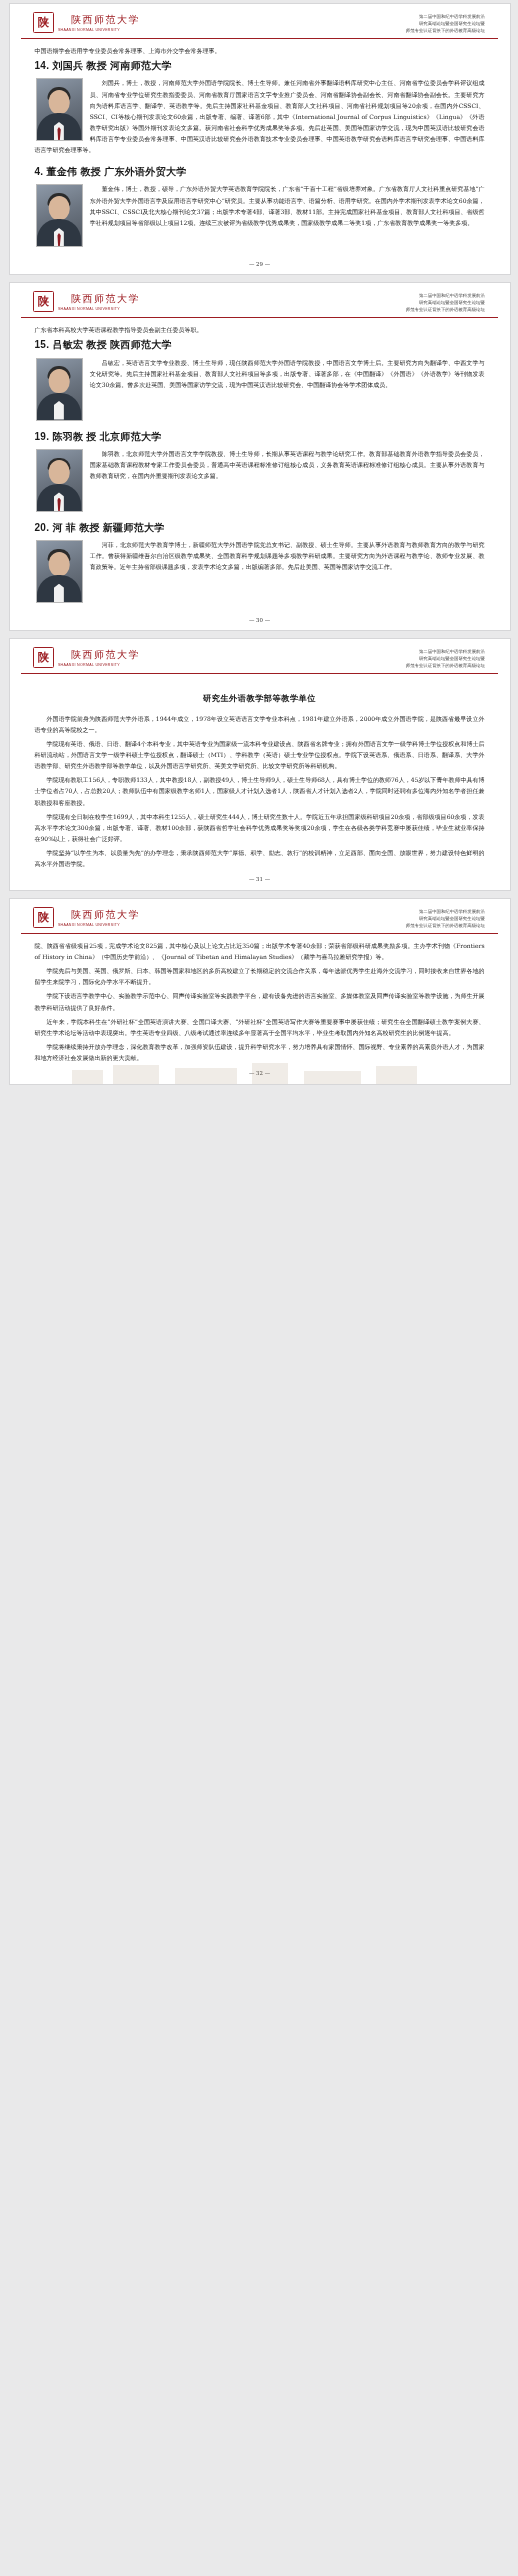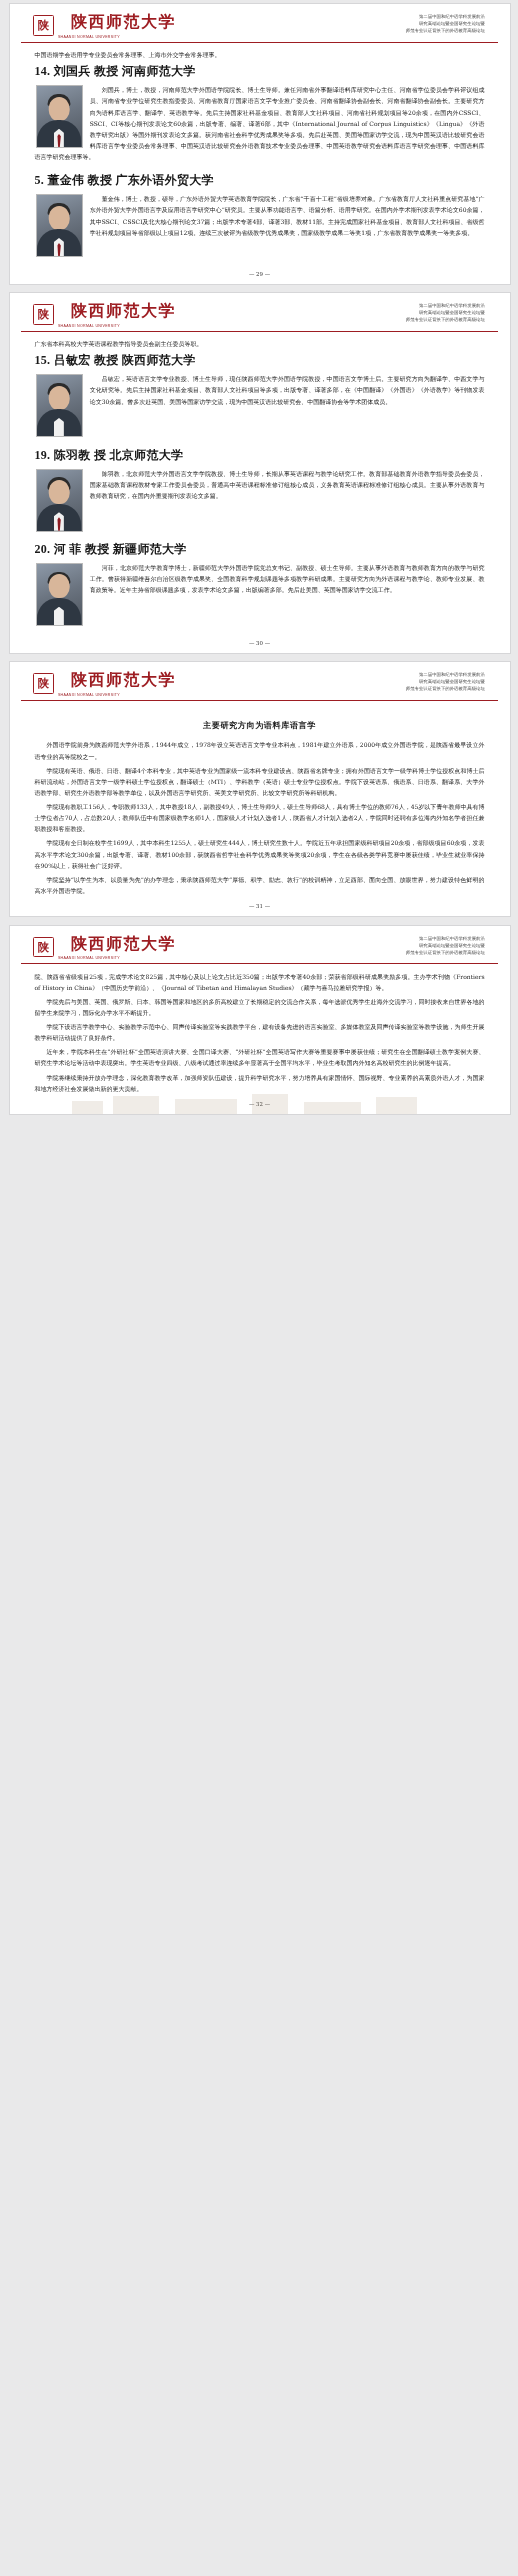--- a/index.html
+++ b/index.html
@@ -39,23 +39,23 @@
     border-radius: 1.5px;
     color: #9d1d22;
     font-size: 11.3px;
     line-height: 18.5px;
     text-align: center;
     font-family: "DejaVu Serif", serif;
     font-weight: bold;
   }
   .logo-cn {
     color: #9d1d22;
-    font-size: 16px;
+    font-size: 10px;
     letter-spacing: 1.5px;
-    font-weight: bold;
+    font-weight: normal;
     font-family: "DejaVu Serif", serif;
     padding-left: 13px;
   }
   .logo-en {
     color: #9d1d22;
     font-size: 3.6px;
     letter-spacing: 0.3px;
     margin-top: 1.5px;
     font-family: "Liberation Sans", sans-serif;
   }
@@ -77,24 +77,24 @@
     font-size: 6px;
     line-height: 1.85;
     text-align: justify;
     text-indent: 2em;
     margin: 0 0 3.1px 0;
     font-family: "DejaVu Serif", serif;
   }
   p.para.noindent { text-indent: 0; }
   .entry { margin-bottom: 7.2px; }
   .entry-title {
-    font-size: 12px;
+    font-size: 10px;
     font-weight: bold;
     margin: 2.1px 0 4.1px 0;
-    font-family: Liberation Serif, serif;
+    font-family: Liberation Sans, sans-serif;
     letter-spacing: 0.3px;
   }
   .portrait {
     width: 47px; height: 63px;
     float: left;
     margin: 1px 7.2px 2.1px 1px;
     border: 0.5px solid #b9b9b9;
     background: linear-gradient(160deg,#8d99a8 0%, #6b7480 48%, #4d545d 100%);
     position: relative;
     overflow: hidden;
@@ -196,21 +196,21 @@
           <div class="hair"></div>
             <div class="head"></div>
             <div class="body"></div>
             <div class="shirt"></div>
             <div class="tie"></div>
         </div>
         <p class="para">刘国兵，博士，教授，河南师范大学外国语学院院长、博士生导师。兼任河南省外事翻译语料库研究中心主任、河南省学位委员会学科评议组成员、河南省专业学位研究生教指委委员、河南省教育厅国家语言文字专业推广委员会、河南省翻译协会副会长、河南省翻译协会副会长。主要研究方向为语料库语言学、翻译学、英语教学等。先后主持国家社科基金项目、教育部人文社科项目、河南省社科规划项目等20余项，在国内外CSSCI、SSCI、CI等核心期刊发表论文60余篇，出版专著、编著、译著6部，其中《International Journal of Corpus Linguistics》《Lingua》《外语教学研究出版》等国外期刊发表论文多篇。获河南省社会科学优秀成果奖等多项。先后赴英国、美国等国家访学交流，现为中国英汉语比较研究会语料库语言学专业委员会常务理事、中国英汉语比较研究会外语教育技术专业委员会理事、中国英语教学研究会语料库语言学研究会理事、中国语料库语言学研究会理事等。</p>
       </div>
 
       <div class="entry clearfix">
-        <div class="entry-title">5. 董金伟 教授 广东外语外贸大学</div>
+        <div class="entry-title">4. 董金伟 教授 广东外语外贸大学</div>
         <div class="portrait">
           <div class="hair"></div>
             <div class="head"></div>
             <div class="body"></div>
             <div class="shirt"></div>
             <div class="tie"></div>
         </div>
         <p class="para">董金伟，博士，教授，硕导，广东外语外贸大学英语教育学院院长，广东省“千百十工程”省级培养对象。广东省教育厅人文社科重点研究基地“广东外语外贸大学外国语言学及应用语言学研究中心”研究员。主要从事功能语言学、语篇分析、语用学研究。在国内外学术期刊发表学术论文60余篇，其中SSCI、CSSCI及北大核心期刊论文37篇；出版学术专著4部、译著3部、教材11部。主持完成国家社科基金项目、教育部人文社科项目、省级哲学社科规划项目等省部级以上项目12项。连续三次被评为省级教学优秀成果奖，国家级教学成果二等奖1项，广东省教育教学成果奖一等奖多项。</p>
       </div>
 
@@ -283,21 +283,21 @@
           <div class="logo-en">SHAANXI NORMAL UNIVERSITY</div>
         </div>
       </div>
       <div class="hdr-right">
         <div>第二届中国和纪中语学科发展前沿</div>
         <div>研究高端论坛暨全国研究生论坛暨</div>
         <div>师范专业认证背景下的外语教育高级论坛</div>
       </div>
     </div>
     <div class="pg-body">
-      <div class="section-title">主要研究方向为语料库语言学</div>
+      <div class="section-title">研究生外语教学部等教学单位</div>
       <p class="para">外国语学院前身为陕西师范大学外语系，1944年成立，1978年设立英语语言文学专业本科点，1981年建立外语系，2000年成立外国语学院，是陕西省最早设立外语专业的高等院校之一。</p>
       <p class="para">学院现有英语、俄语、日语、翻译4个本科专业，其中英语专业为国家级一流本科专业建设点、陕西省名牌专业；拥有外国语言文学一级学科博士学位授权点和博士后科研流动站，外国语言文学一级学科硕士学位授权点，翻译硕士（MTI）、学科教学（英语）硕士专业学位授权点。学院下设英语系、俄语系、日语系、翻译系、大学外语教学部、研究生外语教学部等教学单位，以及外国语言学研究所、英美文学研究所、比较文学研究所等科研机构。</p>
       <p class="para">学院现有教职工156人，专职教师133人，其中教授18人，副教授49人，博士生导师9人，硕士生导师68人，具有博士学位的教师76人，45岁以下青年教师中具有博士学位者占70人，占总数20人；教师队伍中有国家级教学名师1人，国家级人才计划入选者1人，陕西省人才计划入选者2人，学院同时还聘有多位海内外知名学者担任兼职教授和客座教授。</p>
       <p class="para">学院现有全日制在校学生1699人，其中本科生1255人，硕士研究生444人，博士研究生数十人。学院近五年承担国家级科研项目20余项，省部级项目60余项，发表高水平学术论文300余篇，出版专著、译著、教材100余部，获陕西省哲学社会科学优秀成果奖等奖项20余项，学生在各级各类学科竞赛中屡获佳绩，毕业生就业率保持在90%以上，获得社会广泛好评。</p>
       <p class="para">学院坚持“以学生为本、以质量为先”的办学理念，秉承陕西师范大学“厚德、积学、励志、敦行”的校训精神，立足西部、面向全国、放眼世界，努力建设特色鲜明的高水平外国语学院。</p>
       <div class="page-num">— 31 —</div>
     </div>
   </div>
 
   <div class="page">

